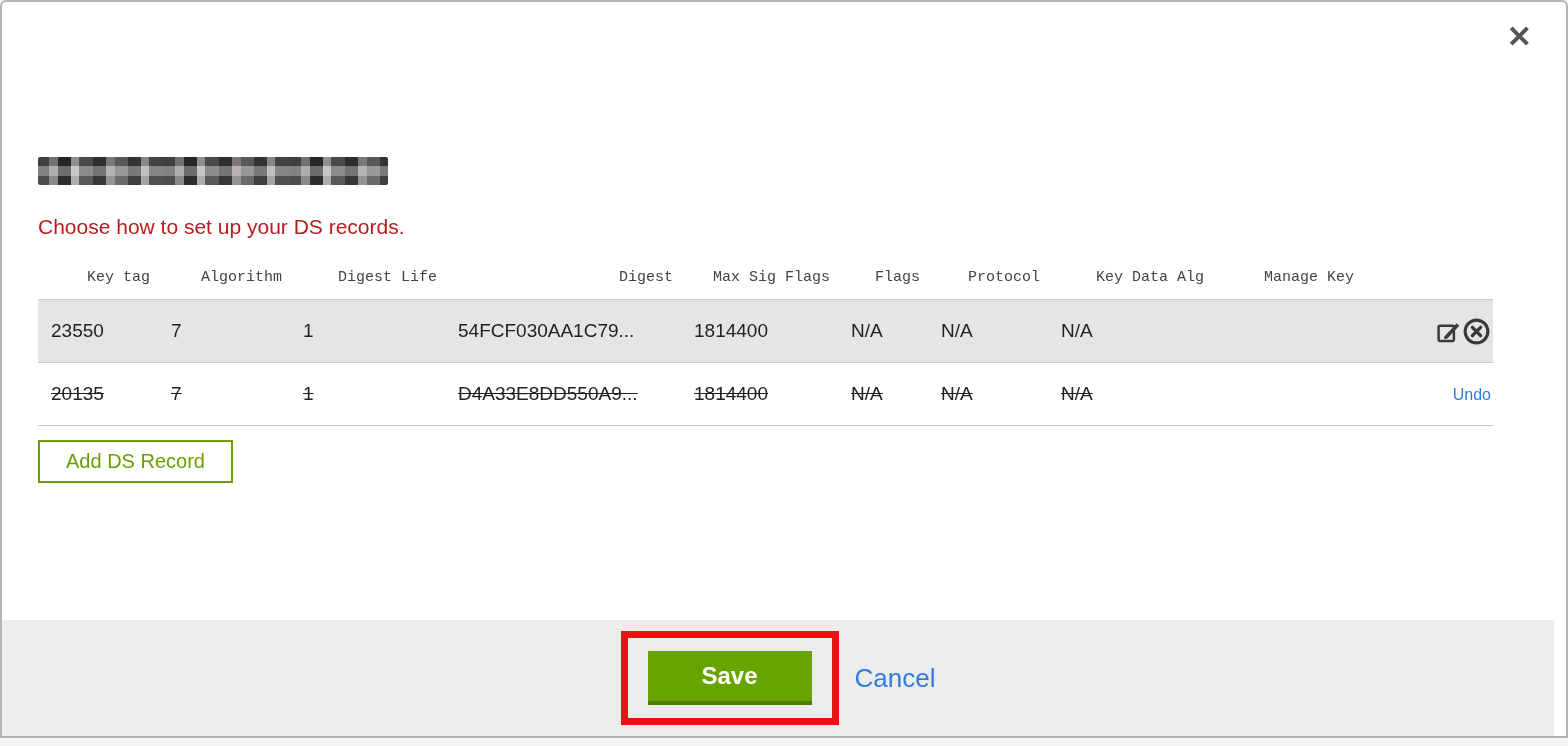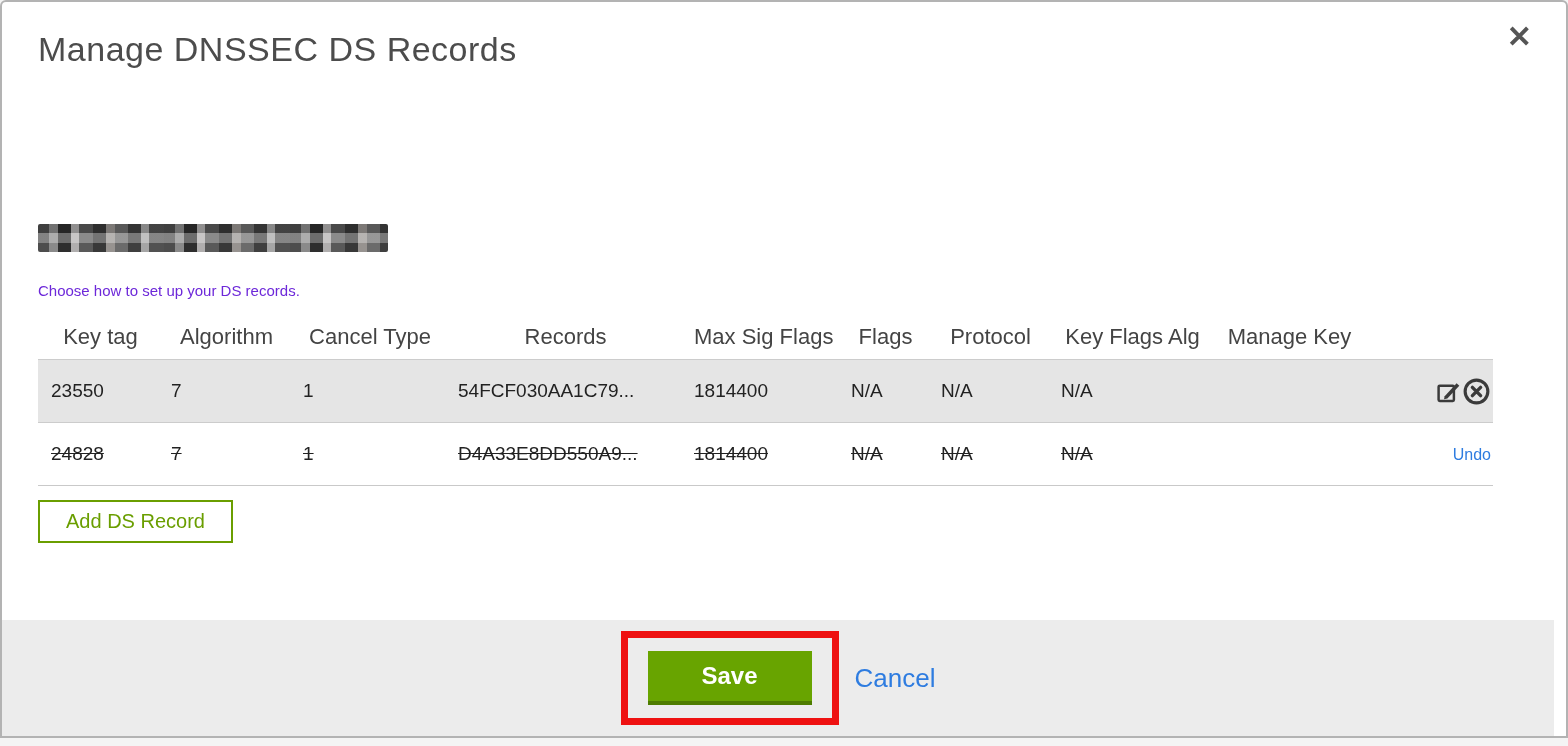--- a/index.html
+++ b/index.html
@@ -15,27 +15,27 @@
   .content{padding:0 36px;}
   .modal-title{
     margin:28px 0 0 0;font-size:34px;font-weight:400;color:#4c4c4c;letter-spacing:.5px;
   }
   .domain-redacted{
     margin-top:155px;width:350px;height:28px;border-radius:2px;
     background:
       repeating-linear-gradient(0deg, rgba(255,255,255,0) 0 9px, rgba(255,255,255,.30) 9px 19px, rgba(0,0,0,.18) 19px 28px),
       repeating-linear-gradient(90deg,#4d4d4d 0 11px,#8a8a8a 11px 20px,#2e2e2e 20px 33px,#b0aeae 33px 41px,#595959 41px 55px,#383838 55px 68px,#979390 68px 77px,#6b6b6b 77px 90px,#3f3f3f 90px 103px,#a5a5a5 103px 111px,#515151 111px 126px);
   }
-  .subtitle{margin-top:30px;font-size:15px;color:#6d28d9;}
+  .subtitle{margin-top:30px;font-size:21px;color:#b91c1c;}
   table.ds-table{
     margin-top:16px;width:1455px;border-collapse:collapse;table-layout:fixed;
   }
   .ds-table th{
-    height:44px;text-align:center;font-weight:400;font-size:22px;color:#444;
-    padding:0 8px 0 13px;white-space:nowrap;overflow:hidden;
+    height:44px;text-align:right;font-weight:400;font-size:15px;color:#444;
+    padding:0 8px 0 13px;white-space:nowrap;overflow:hidden;font-family:Liberation Mono, monospace;
   }
   .ds-table td{
     height:62px;font-size:19px;color:#222;padding:0 8px 0 13px;
     white-space:nowrap;overflow:hidden;
   }
   .ds-table tbody tr{border-top:1px solid #cccccc;}
   .ds-table tbody{border-bottom:1px solid #c9c9c9;}
   .row-active{background:#e5e5e5;}
   .row-deleted{background:#ffffff;}
   .row-deleted .strike{text-decoration:line-through;}
@@ -63,21 +63,20 @@
   .cancel-link{color:#2e7ce0;font-size:26px;text-decoration:none;margin-left:16px;cursor:pointer;}
 </style>
 </head>
 <body>
 
 <div class="screen">
 
   <span class="close-btn">✕</span>
 
   <div class="content">
-    <h1 class="modal-title">Manage DNSSEC DS Records</h1>
 
     <div class="domain-redacted"></div>
 
     <div class="subtitle">Choose how to set up your DS records.</div>
 
     <table class="ds-table">
       <colgroup>
         <col style="width:120px">
           <col style="width:132px">
           <col style="width:155px">
@@ -86,26 +85,26 @@
           <col style="width:90px">
         <col style="width:120px">
           <col style="width:164px">
           <col style="width:150px">
         <col>
       </colgroup>
       <thead>
         <tr>
           <th>Key tag</th>
           <th>Algorithm</th>
-          <th>Cancel Type</th>
-          <th>Records</th>
+          <th>Digest Life</th>
+          <th>Digest</th>
           <th>Max Sig Flags</th>
           <th>Flags</th>
           <th>Protocol</th>
-          <th>Key Flags Alg</th>
+          <th>Key Data Alg</th>
           <th>Manage Key</th>
           <th></th>
         </tr>
       </thead>
       <tbody>
         <tr class="row-active">
           <td>23550</td>
           <td>7</td>
           <td>1</td>
           <td>54FCF030AA1C79...</td>
@@ -122,21 +121,21 @@
               </svg>
             </span><span class="icon-btn">
               <svg width="29" height="29" viewBox="0 0 24 24" fill="none">
                 <circle cx="12" cy="12" r="9.4" stroke="#3a3a3a" stroke-width="2.6"></circle>
                 <path d="M8.6 8.6 L15.4 15.4 M15.4 8.6 L8.6 15.4" stroke="#3a3a3a" stroke-width="2.8" stroke-linecap="round"></path>
               </svg>
             </span>
           </td>
         </tr>
         <tr class="row-deleted">
-          <td><span class="strike">24828</span></td>
+          <td><span class="strike">20135</span></td>
           <td><span class="strike">7</span></td>
           <td><span class="strike">1</span></td>
           <td><span class="strike">D4A33E8DD550A9...</span></td>
           <td><span class="strike">1814400</span></td>
           <td><span class="strike">N/A</span></td>
           <td><span class="strike">N/A</span></td>
           <td><span class="strike">N/A</span></td>
           <td><span class="strike"></span></td>
           <td class="actions-cell">
             <a class="undo-link">Undo</a>

